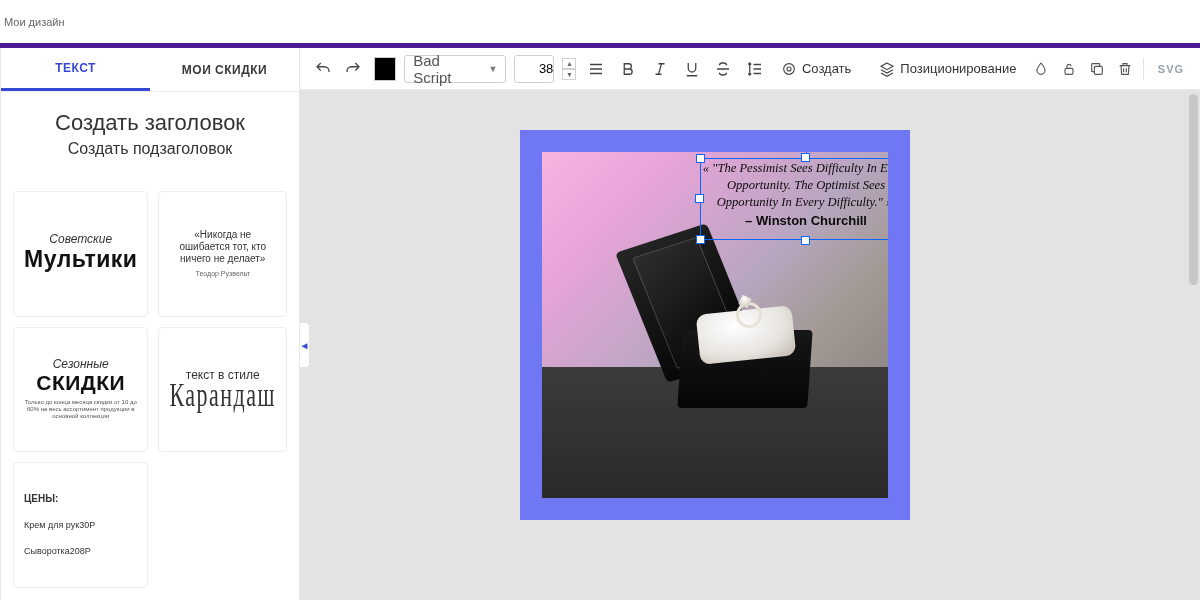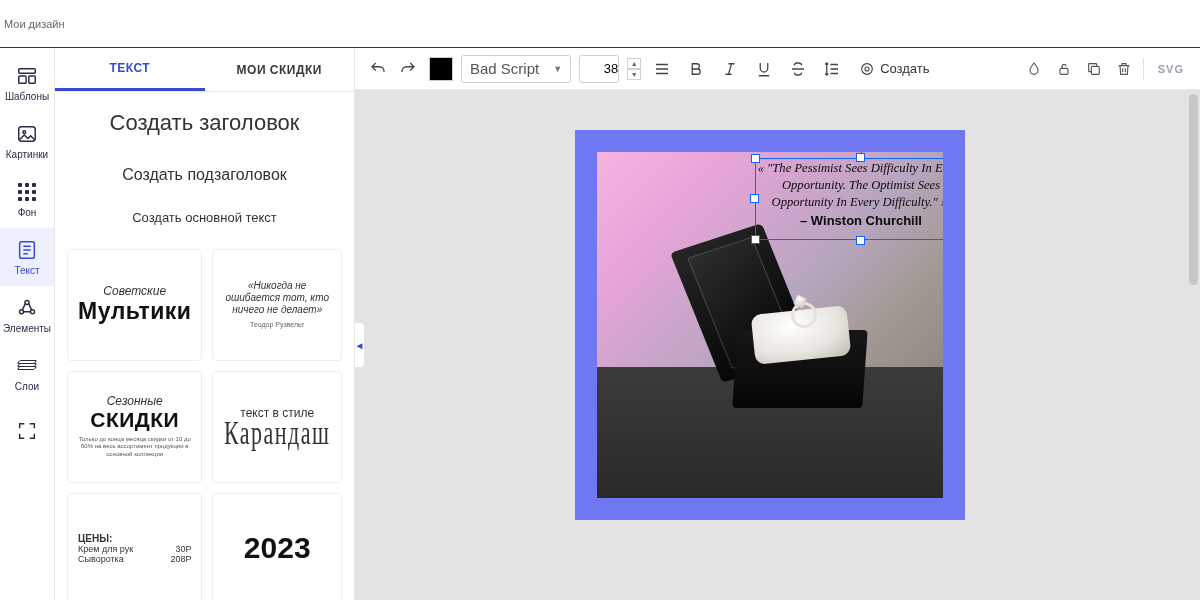--- a/index.html
+++ b/index.html
@@ -1,19 +1,19 @@
 <!DOCTYPE html>
 <html><head>
 <meta charset="utf-8">
 <style>
   *{box-sizing:border-box;margin:0;padding:0;font-family:Arial,Helvetica,sans-serif}
   html,body{height:100%}
   body{display:flex;flex-direction:column;background:#f3f3f3;overflow:hidden;font-size:13px;color:#333}
 
-  .top-strip{height:48px;background:#fff;border-bottom:1px solid #4c1d95;display:flex;align-items:center}
+  .top-strip{height:48px;background:#fff;border-bottom:5px solid #4c1d95;display:flex;align-items:center}
   .top-strip .crumb{font-size:11px;color:#666;padding-left:4px}
 
   .workspace{flex:1;display:flex;min-height:0}
 
   
   .rail{width:55px;background:#fff;border-right:1px solid #e8e8e8;display:flex;flex-direction:column;align-items:center;padding-top:6px;overflow:hidden}
   .rail-item{width:55px;height:58px;display:flex;flex-direction:column;align-items:center;justify-content:center;gap:4px;cursor:pointer;color:#2b2b46}
   .rail-item.active{background:#eef0ff;color:#3749d4}
   .rail-item .ic{width:22px;height:22px;display:flex;align-items:center;justify-content:center}
   .rail-item .ic svg{width:100%;height:100%;stroke-width:1.6;fill:none;stroke:currentColor}
@@ -22,35 +22,35 @@
   .rail-item .stack{display:flex;flex-direction:column;align-items:center}
   .rail-item .stack span{width:18px;height:4px;border:1px solid currentColor;border-radius:2px;transform:skewX(-35deg);margin-top:-1px}
   .rail-item .txt{font-size:10px}
 
   
   .side{width:300px;background:#fff;border-right:1px solid #e8e8e8;display:flex;flex-direction:column;min-height:0}
   .tabs{display:flex;height:44px;border-bottom:1px solid #eee;font-size:12px;letter-spacing:.5px;color:#3a3a3a;font-weight:600}
   .tab{flex:1;display:flex;align-items:center;justify-content:center;cursor:pointer}
   .tab.active{color:#3749d4;border-bottom:3px solid #3749d4}
   .presets{padding:18px 16px 8px;text-align:center}
-  .p-hdr{font-size:22px;color:#333;margin-bottom:30px;cursor:pointer}
-  .p-sub{font-size:16px;color:#333;margin-bottom:26px;cursor:pointer}
+  .p-hdr{font-size:22px;color:#333;margin-bottom:4px;cursor:pointer}
+  .p-sub{font-size:16px;color:#333;margin-bottom:19px;cursor:pointer}
   .p-body{font-size:13px;color:#333;margin-bottom:10px;cursor:pointer}
   .gallery{flex:1;overflow:auto;padding:6px 12px 12px;display:grid;grid-template-columns:1fr 1fr;gap:10px}
   .thumb{border:1px solid #eee;border-radius:4px;padding:10px 10px 12px;cursor:pointer;display:flex;flex-direction:column;justify-content:center;align-items:center;text-align:center;min-height:112px}
   .thumb .t-a{font-size:12px;color:#333;font-style:italic}
   .thumb .t-b{font-size:23px;font-weight:900;color:#111;letter-spacing:.5px}
   .thumb .t-c{font-size:6px;color:#555;margin-top:4px;line-height:1.2}
-  .thumb .t-e{font-size:10px;font-style:italic;color:#333;line-height:1.2}
+  .thumb .t-e{font-size:10px;color:#333;line-height:1.2}
   .thumb .t-f{font-size:7px;color:#666;margin-top:5px}
   .thumb .tall{font-family:"Times New Roman",serif;font-size:22px;letter-spacing:1.5px;transform:scaleY(1.5);display:inline-block}
   .thumb .yr{font-size:30px;font-weight:900;color:#111}
   .thumb.prices{align-items:flex-start;text-align:left}
   .thumb.prices .pt{font-size:10px;font-weight:700}
-  .thumb.prices .row{display:flex;justify-content:space-between;width:100%;font-size:9px;margin-top:0}
+  .thumb.prices .row{display:flex;width:100%;font-size:9px;margin-top:16px}
 
   
   .canvas-col{flex:1;display:flex;flex-direction:column;min-height:0;position:relative}
   .toolbar{height:42px;background:#fff;border-bottom:1px solid #e8e8e8;display:flex;align-items:center;padding:0 10px;gap:8px;color:#353535}
   .toolbar .grp{display:flex;align-items:center;gap:4px}
   .tb{width:26px;height:26px;display:flex;align-items:center;justify-content:center;cursor:pointer;border-radius:3px}
   .tb svg{width:18px;height:18px;stroke:#444;stroke-width:1.7;fill:none}
   .swatch{width:24px;height:24px;background:#000;border:1px solid #ccc;cursor:pointer}
   .font-sel{height:28px;border:1px solid #d0d0d0;border-radius:3px;display:flex;align-items:center;padding:0 8px;font-family:"Brush Script MT",cursive;font-size:15px;color:#555;gap:14px;cursor:pointer}
   .font-sel .cv{font-size:9px;color:#777}
@@ -175,21 +175,20 @@
   </div>
 
   <div class="side">
     <div class="tabs">
       <div class="tab active">ТЕКСТ</div>
       <div class="tab">МОИ СКИДКИ</div>
     </div>
     <div class="presets">
       <div class="p-hdr">Создать заголовок</div>
       <div class="p-sub">Создать подзаголовок</div>
-      <div class="p-body">Создать основной текст</div>
     </div>
     <div class="gallery">
       <div class="thumb">
         <span class="t-a">Советские</span>
         <span class="t-b">Мультики</span>
       </div>
       <div class="thumb">
         <span class="t-e">«Никогда не ошибается тот, кто ничего не делает»</span>
         <span class="t-f">Теодор Рузвельт</span>
       </div>
@@ -205,23 +204,20 @@
       <div class="thumb prices">
         <span class="pt">ЦЕНЫ:</span>
         <div class="row">
             <span>Крем для рук</span>
             <span>30Р</span>
           </div>
         <div class="row">
             <span>Сыворотка</span>
             <span>208Р</span>
           </div>
-      </div>
-      <div class="thumb">
-        <span class="yr">2023</span>
       </div>
     </div>
   </div>
 
   <div class="canvas-col">
     <div class="toolbar">
       <div class="grp">
         <div class="tb">
             <svg viewBox="0 0 24 24">
               <path d="M9 14l-5-5 5-5"></path>
@@ -278,20 +274,26 @@
       <div class="btn-lbl">
         <svg viewBox="0 0 24 24" style="width:16px;height:16px;stroke:#444;stroke-width:1.7;fill:none">
             <circle cx="12" cy="12" r="8"></circle>
             <circle cx="12" cy="12" r="3"></circle>
           </svg>
         <span>Создать</span>
       </div>
 
       <div class="spacer"></div>
 
+      <div class="btn-lbl">
+        <svg viewBox="0 0 24 24" style="width:16px;height:16px;stroke:#444;stroke-width:1.7;fill:none">
+            <path d="M12 3l9 5-9 5-9-5 9-5zM3 13l9 5 9-5M3 18l9 5 9-5"></path>
+          </svg>
+        <span>Позиционирование</span>
+      </div>
       <div class="mini">
           <svg viewBox="0 0 24 24">
             <path d="M12 3c4 5 6 8 6 11a6 6 0 01-12 0c0-3 2-6 6-11z"></path>
           </svg>
         </div>
       <div class="mini">
           <svg viewBox="0 0 24 24">
             <rect x="6" y="11" width="12" height="9" rx="2"></rect>
             <path d="M9 11V8a3 3 0 016 0"></path>
           </svg>

